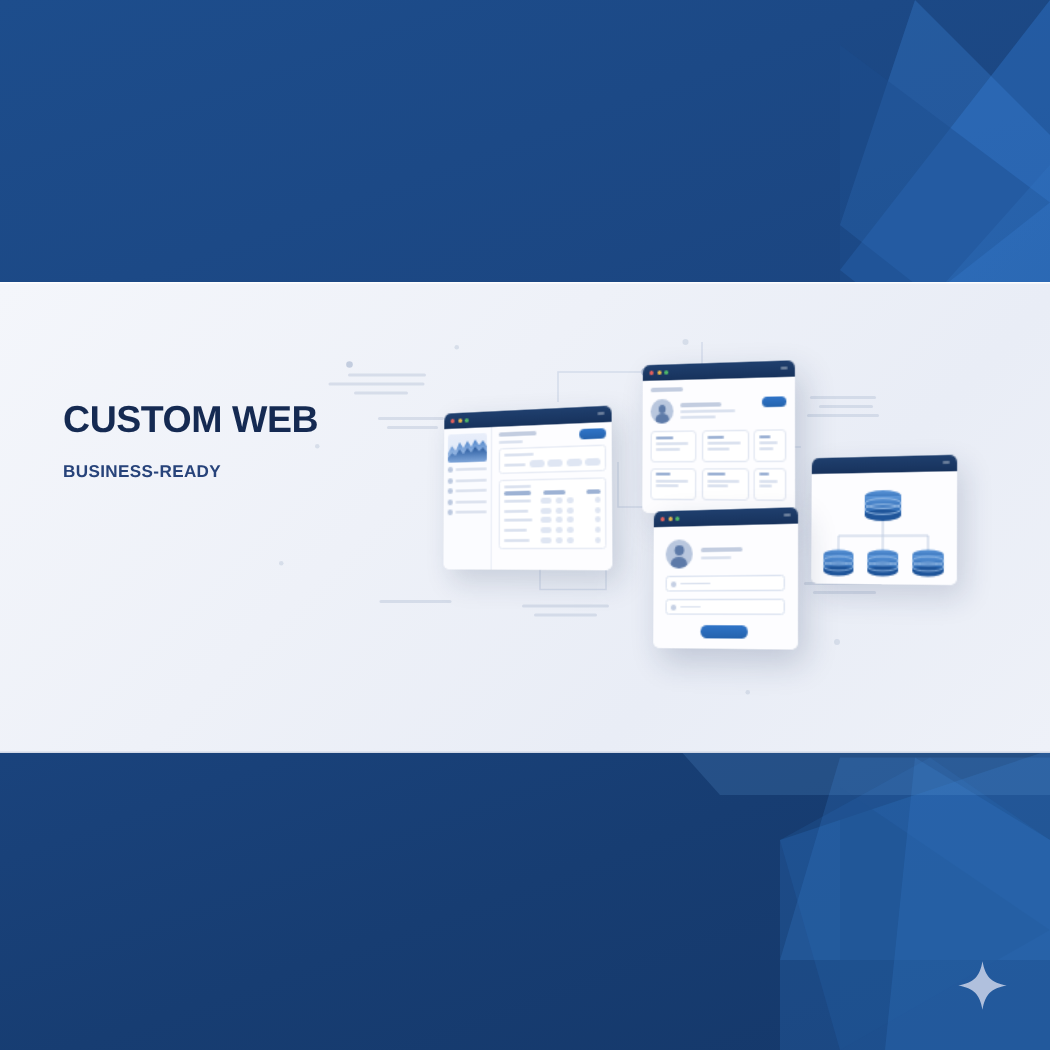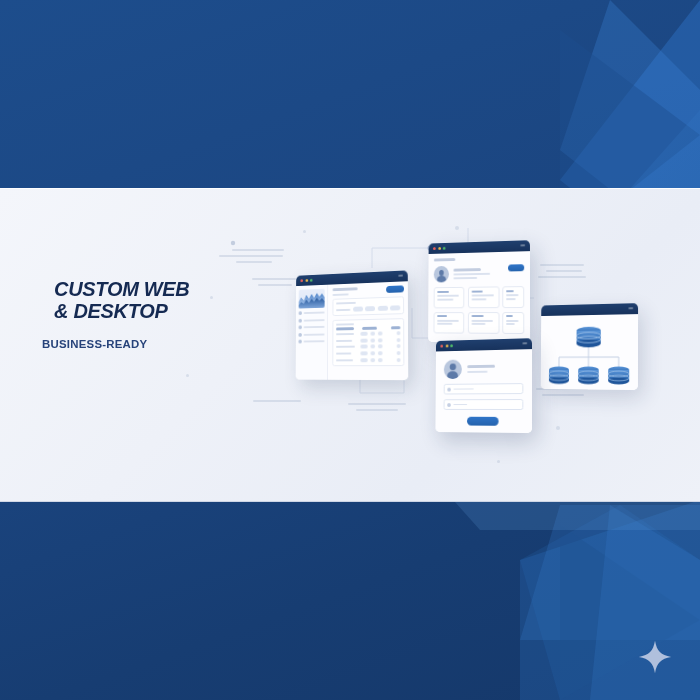--- a/index.html
+++ b/index.html
@@ -29,22 +29,22 @@
   .band-edge-bottom{position:absolute;left:0;bottom:0;width:100%;height:1px;background:rgba(120,140,175,.25);}
 
   
   .ghost-lines{position:absolute;inset:0;pointer-events:none;}
   .gl{position:absolute;height:2px;background:#b9c4d8;opacity:.45;border-radius:1px;}
   .gdot{position:absolute;border-radius:50%;background:#c3cddf;opacity:.55;}
 
   
   .copy{position:absolute;left:42px;top:78px;width:250px;}
   .headline{
-    color:#152a52;font-weight:700;font-size:20px;line-height:1.12;
-    letter-spacing:-0.3px;margin:12px;text-transform:uppercase;font-style:italic;
+    color:#152a52;font-weight:700;font-size:25px;line-height:1.12;
+    letter-spacing:-0.3px;margin:0;text-transform:uppercase;
   }
   .headline span{display:block;white-space:nowrap;}
   .subline{
     margin-top:13px;color:#27437a;font-weight:600;font-size:11.4px;
     line-height:1.45;letter-spacing:.25px;text-transform:uppercase;
   }
   .subline span{display:block;}
 
   
   .win{position:absolute;background:#ffffff;border-radius:5px;overflow:hidden;}
@@ -209,21 +209,20 @@
           <path d="M468 58 L468 40"></path>
         </g>
         <circle cx="430" cy="60" r="2.6" fill="#b9c6dd"></circle>
         <circle cx="233" cy="55" r="2.2" fill="#c3cddf"></circle>
       </svg>
     </div>
 
     <div class="copy">
       <h1 class="headline">
         <span>CUSTOM WEB</span>
-        <span>&amp; DESKTOP</span>
       </h1>
       <div class="subline">
         <span>BUSINESS-READY</span>
       </div>
     </div>
   </div>
 
   <div class="win" id="win-dashboard">
     <div class="bar">
       <span class="dot d-red"></span>

